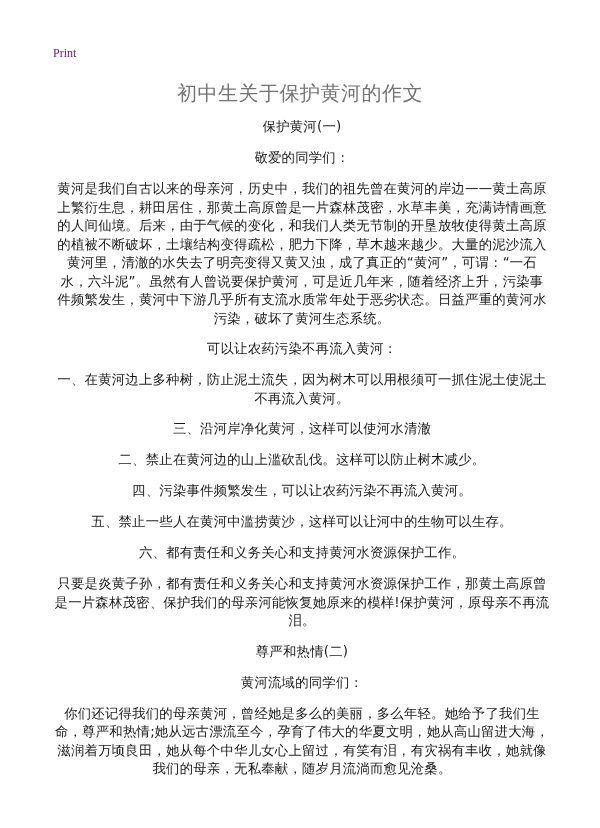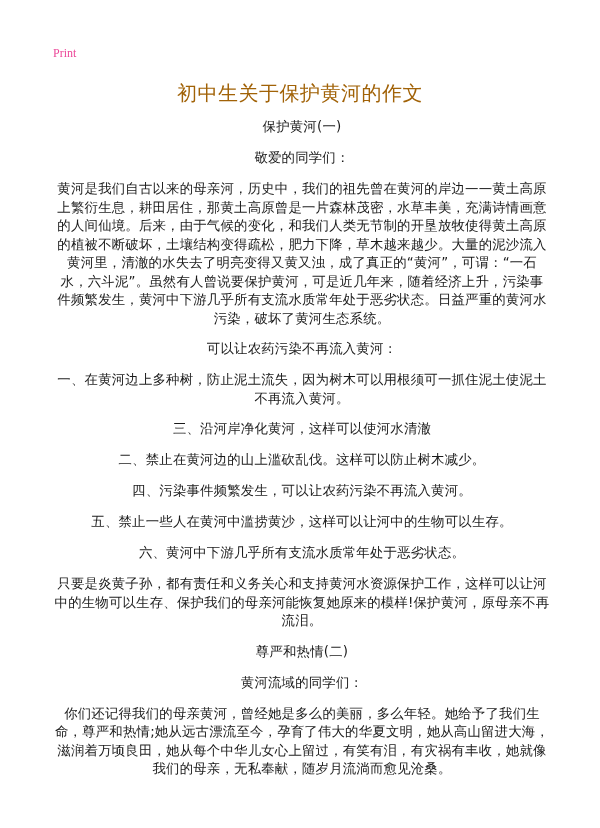--- a/index.html
+++ b/index.html
@@ -4,25 +4,25 @@
 <style>
   html, body { margin: 0; padding: 0; background: #ffffff; }
   body {
     width: 600px; height: 828px; overflow: hidden; position: relative;
     font-family: "DejaVu Sans", "Liberation Sans", sans-serif;
     color: #1a1a1a;
   }
   .print-label {
     position: absolute; left: 53px; top: 46px;
     font-family: "Liberation Serif", "DejaVu Serif", serif;
-    font-size: 12px; color: #ec4899;
+    font-size: 12px; color: #701a75;
   }
   .title {
     position: absolute; left: 0; width: 600px; top: 80px;
-    text-align: center; font-size: 20px; color: #a16207; letter-spacing: 0.5px;
+    text-align: center; font-size: 20px; color: #737373; letter-spacing: 0.5px;
   }
   .content {
     position: absolute; left: 54px; top: 118px; width: 496px;
     font-size: 13.4px; line-height: 18.5px; letter-spacing: 0.2px;
   }
   .content p { margin: 0 0 12px 0; text-align: center; }
   .content p.single { margin-bottom: 12.5px; }
 </style>
 </head>
 <body>
@@ -33,18 +33,18 @@
 <div class="content">
   <p class="single">保护黄河(一)</p>
   <p class="single">敬爱的同学们：</p>
   <p>黄河是我们自古以来的母亲河，历史中，我们的祖先曾在黄河的岸边——黄土高原上繁衍生息，耕田居住，那黄土高原曾是一片森林茂密，水草丰美，充满诗情画意的人间仙境。后来，由于气候的变化，和我们人类无节制的开垦放牧使得黄土高原的植被不断破坏，土壤结构变得疏松，肥力下降，草木越来越少。大量的泥沙流入黄河里，清澈的水失去了明亮变得又黄又浊，成了真正的“黄河”，可谓：“一石水，六斗泥”。虽然有人曾说要保护黄河，可是近几年来，随着经济上升，污染事件频繁发生，黄河中下游几乎所有支流水质常年处于恶劣状态。日益严重的黄河水污染，破坏了黄河生态系统。</p>
   <p class="single">可以让农药污染不再流入黄河：</p>
   <p>一、在黄河边上多种树，防止泥土流失，因为树木可以用根须可一抓住泥土使泥土不再流入黄河。</p>
   <p class="single">三、沿河岸净化黄河，这样可以使河水清澈</p>
   <p class="single">二、禁止在黄河边的山上滥砍乱伐。这样可以防止树木减少。</p>
   <p class="single">四、污染事件频繁发生，可以让农药污染不再流入黄河。</p>
   <p class="single">五、禁止一些人在黄河中滥捞黄沙，这样可以让河中的生物可以生存。</p>
-  <p class="single">六、黄河中下游几乎所有支流水质常年处于恶劣状态。</p>
-  <p>只要是炎黄子孙，都有责任和义务关心和支持黄河水资源保护工作，这样可以让河中的生物可以生存、保护我们的母亲河能恢复她原来的模样!保护黄河，原母亲不再流泪。</p>
+  <p class="single">六、都有责任和义务关心和支持黄河水资源保护工作。</p>
+  <p>只要是炎黄子孙，都有责任和义务关心和支持黄河水资源保护工作，那黄土高原曾是一片森林茂密、保护我们的母亲河能恢复她原来的模样!保护黄河，原母亲不再流泪。</p>
   <p class="single">尊严和热情(二)</p>
   <p class="single">黄河流域的同学们：</p>
   <p>你们还记得我们的母亲黄河，曾经她是多么的美丽，多么年轻。她给予了我们生命，尊严和热情;她从远古漂流至今，孕育了伟大的华夏文明，她从高山留进大海，滋润着万顷良田，她从每个中华儿女心上留过，有笑有泪，有灾祸有丰收，她就像我们的母亲，无私奉献，随岁月流淌而愈见沧桑。</p>
 </div>
 
 </body></html>

